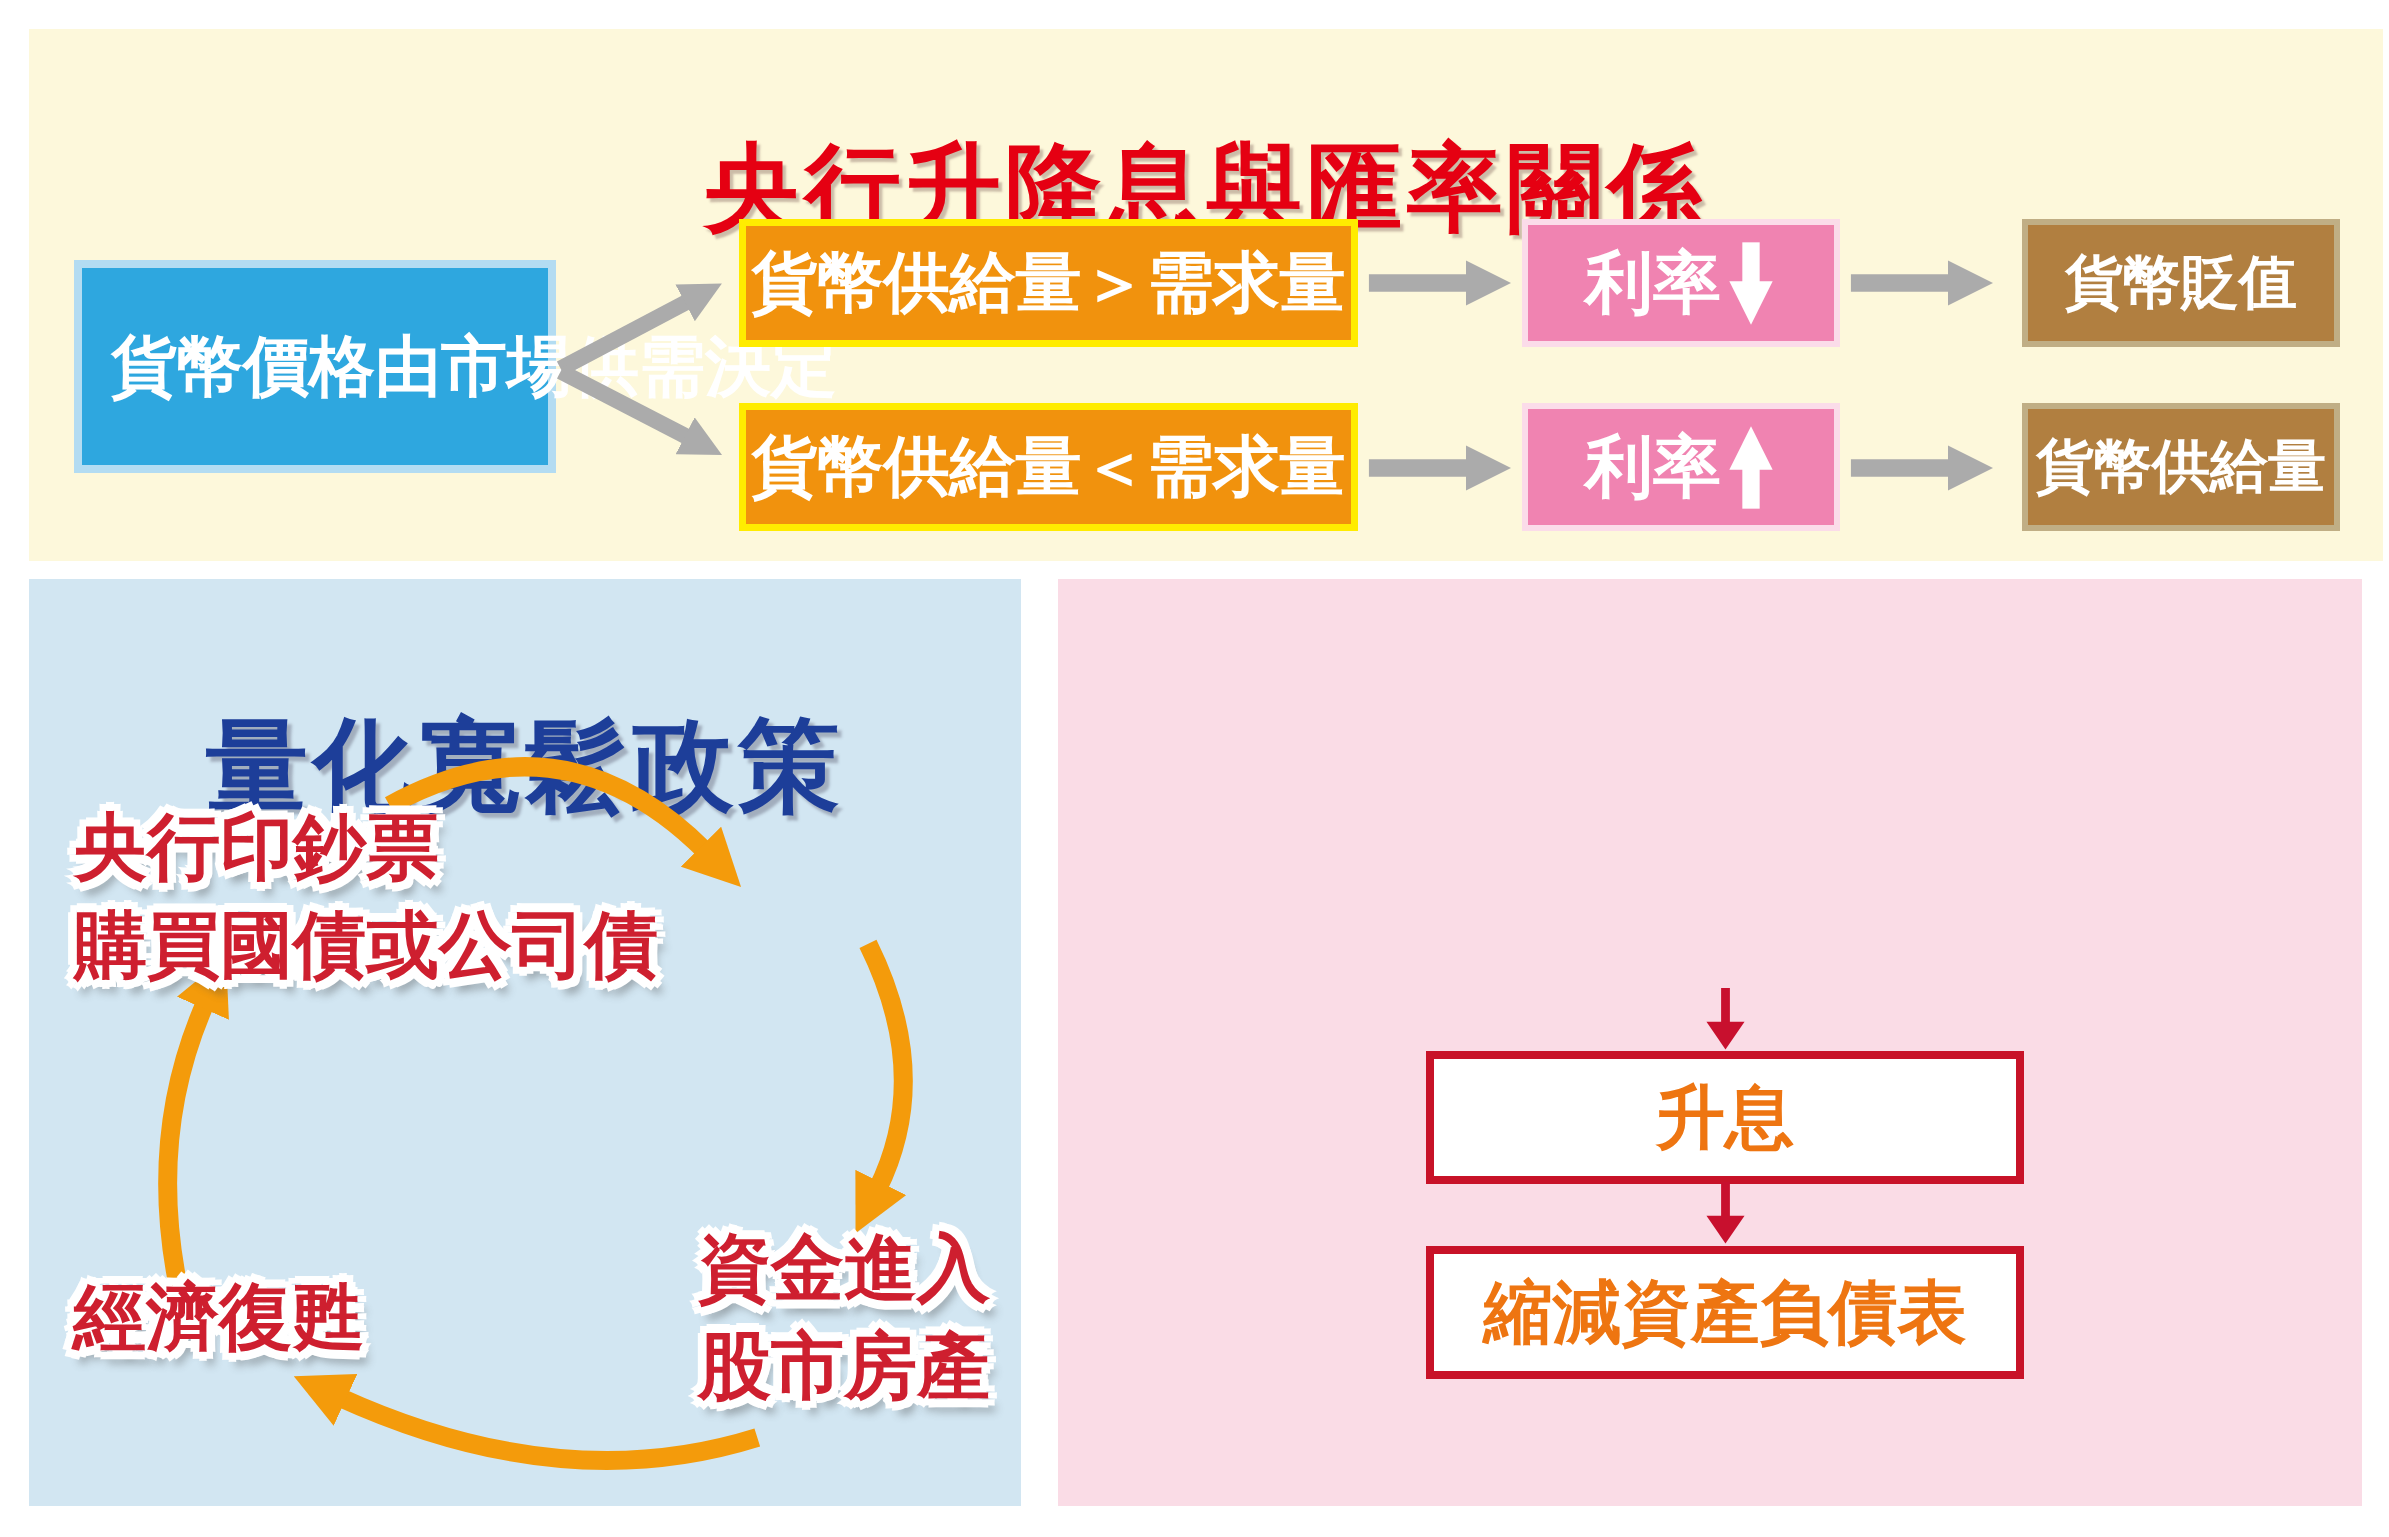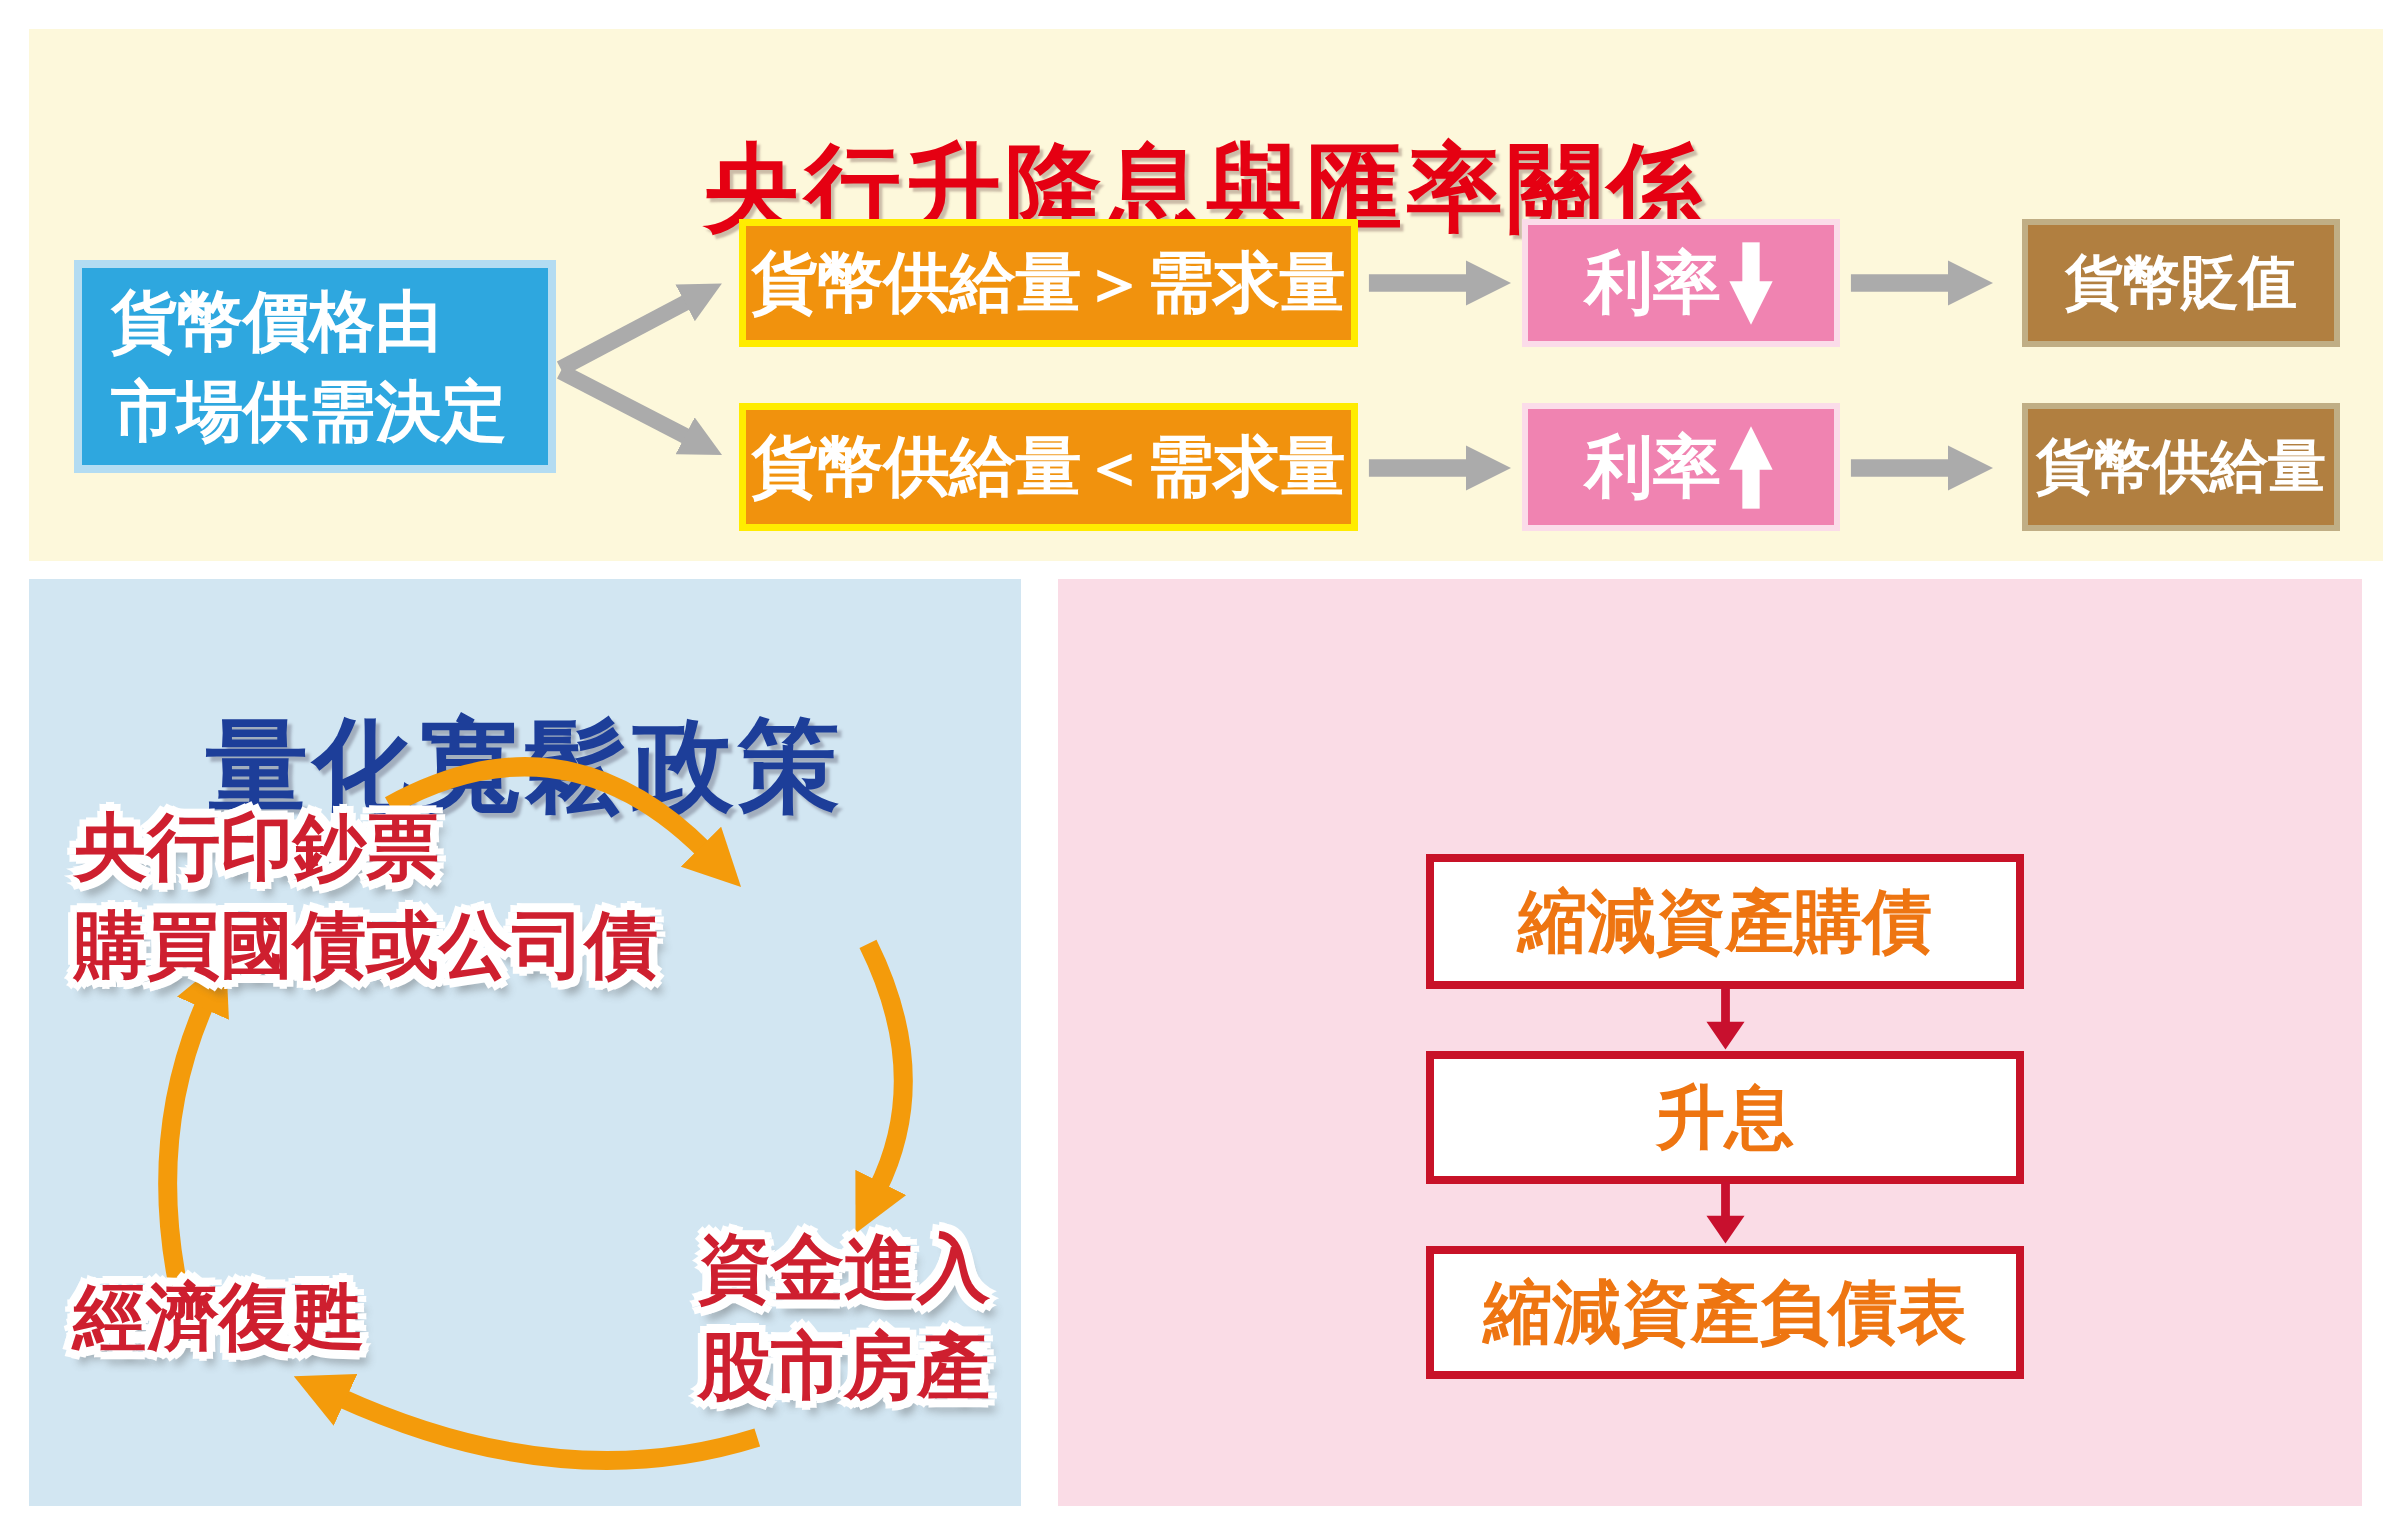--- a/index.html
+++ b/index.html
@@ -13,21 +13,21 @@
   .big-title{position:absolute;left:0;right:0;text-align:center;font-weight:900;
              letter-spacing:4.4px;white-space:nowrap;}
   .top-title{top:32px;font-size:96px;color:#E50012;text-shadow:3.6px 4.4px 2.2px rgba(90,50,50,.30);}
   .qe-title{top:35px;font-size:102px;color:#1D3E99;text-shadow:4.4px 5.1px 2.9px rgba(90,90,110,.40);}
   .fed-title{top:51px;font-size:96px;color:#DC1022;text-shadow:4.4px 5.1px 2.9px rgba(130,80,80,.35);}
 
   .fbox{position:absolute;display:flex;align-items:center;justify-content:center;
         font-weight:900;color:#FFFFFF;box-sizing:border-box;white-space:nowrap;}
   .blue-box{left:45px;top:231px;width:482px;height:213px;background:#2EA7DF;
             border:8.7px solid #B3DCF2;font-size:66px;}
-  .blue-box .lines{display:flex;flex-direction:column;line-height:1.35;text-align:left;width:408px;}
+  .blue-box .lines{display:flex;flex-direction:row;line-height:1.35;text-align:left;width:408px;}
   .cond-box{left:710px;width:619px;height:128px;background:#F1920D;border:7.3px solid #FFEC00;font-size:66px;}
   .rate-box{left:1493px;width:318px;height:128px;background:#F083B1;border:6.6px solid #FBDCE9;font-size:68px;gap:4px;}
   .result-box{left:1993px;width:318px;height:128px;background:#B17F40;border:6.6px solid #C0AE85;font-size:58px;}
   .row1{top:190px;} .row2{top:374px;}
 
   .harrow{position:absolute;width:153px;height:44px;}
   .ha1{left:1337px;} .ha2{left:1819px;}
   .ar1{top:232px;} .ar2{top:417px;}
   svg{overflow:visible;display:block;}
 
@@ -141,23 +141,20 @@
       <div>資金進入</div>
       <div>股市房產</div>
     </div>
     <div class="qe-step qe-step-4">
       <div>經濟復甦</div>
     </div>
   </section>
 
   <section class="panel fed-panel">
 
-    <div class="fed-box fed-box-1">
-      <span>縮減資產購債</span>
-    </div>
     <svg class="fed-arrow fed-arrow-1" viewBox="0 0 64 86">
       <rect x="26" y="0" width="12" height="50" fill="#C8102E"></rect>
       <polygon points="6,46 58,46 32,84" fill="#C8102E"></polygon>
     </svg>
 
     <div class="fed-box fed-box-2">
       <span>升息</span>
     </div>
     <svg class="fed-arrow fed-arrow-2" viewBox="0 0 64 86">
       <rect x="26" y="0" width="12" height="50" fill="#C8102E"></rect>

